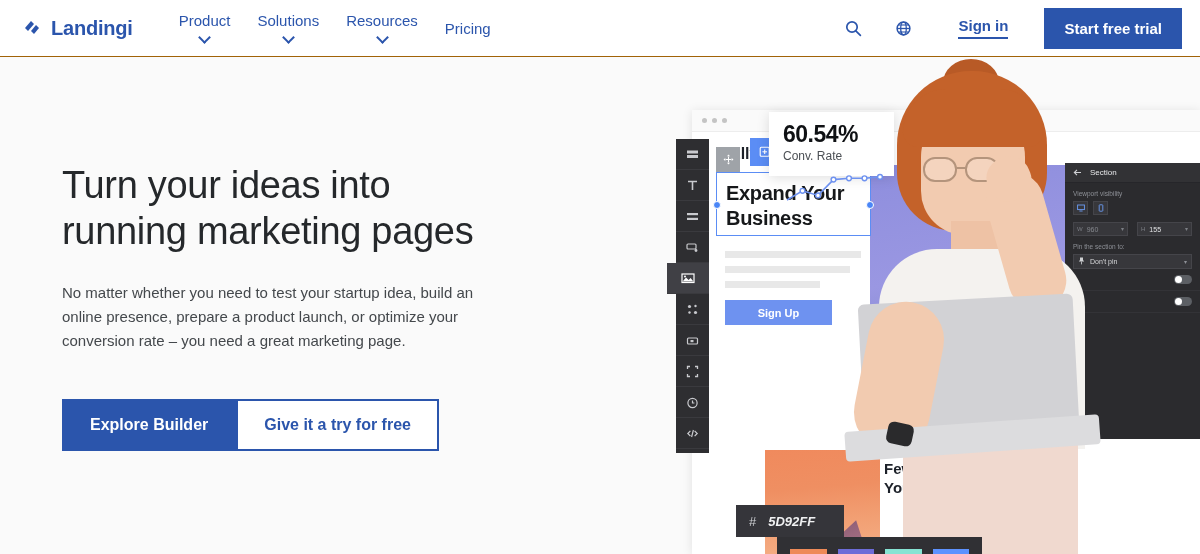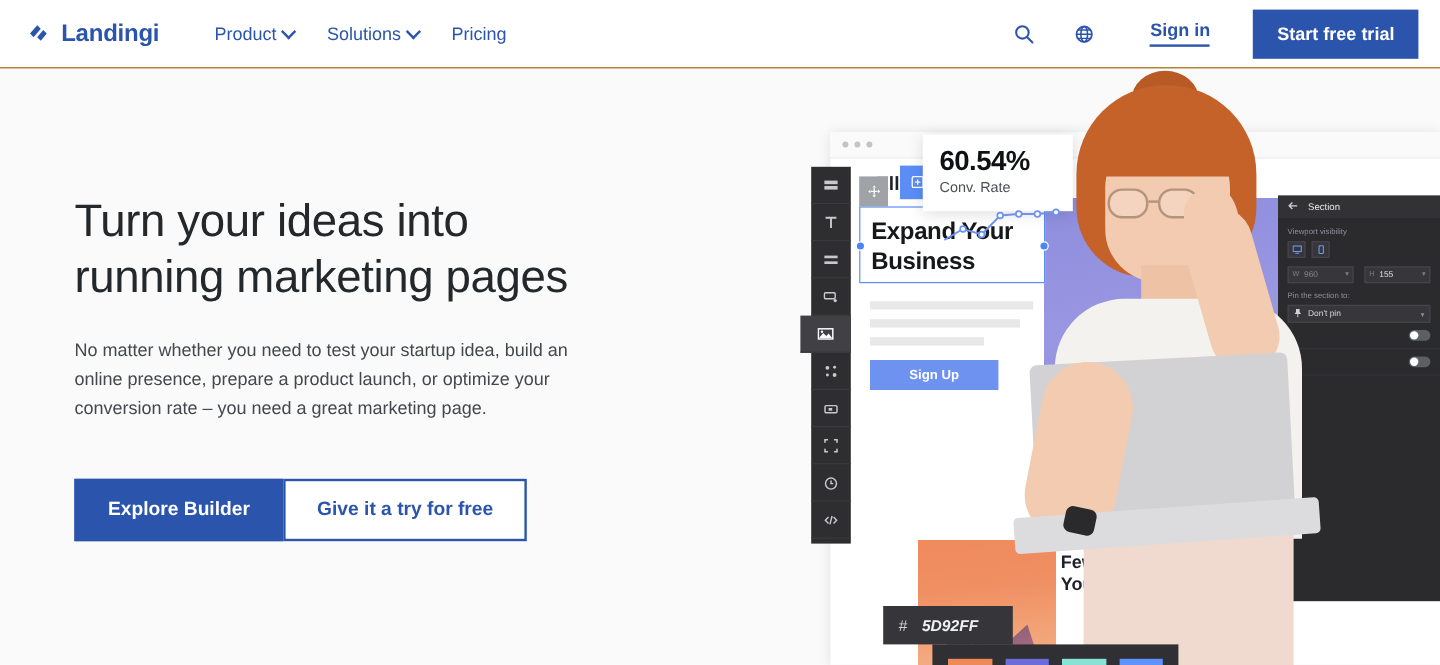--- a/index.html
+++ b/index.html
@@ -23,21 +23,21 @@
   .brand { display: flex; align-items: center; gap: 9px; margin-left: 22px; }
   .brand-mark { width: 20px; height: 20px; position: relative; }
   .brand-name {
     font-size: 20px; font-weight: bold; color: #2b55ac; letter-spacing: -0.2px;
   }
   .nav { display: flex; align-items: center; margin-left: 33px; gap: 1px; }
   .nav-item {
     display: flex; align-items: center; gap: 6px;
     padding: 6px 13px;
     font-size: 15px; color: #2b55ac; font-weight: normal;
-    cursor: pointer; white-space: nowrap;
+    cursor: pointer; white-space: nowrap; flex-direction: column;
   }
   .chev { display: block; width: 9px; height: 9px; position: relative; top: -2px; }
   .chev:before {
     content: ""; position: absolute; left: 0; top: 0;
     width: 7px; height: 7px;
     border-right: 2px solid #2b55ac; border-bottom: 2px solid #2b55ac;
     transform: rotate(45deg);
   }
   .header-right {
     margin-left: auto; display: flex; align-items: center; gap: 16px; margin-right: 18px;
@@ -204,21 +204,21 @@
   .conv-card {
     position: absolute; left: 129px; top: 55px; width: 125px; height: 64px;
     background: #fff; box-shadow: 0 2px 12px rgba(0,0,0,.13);
     padding: 9px 12px 0 14px;
   }
   .conv-val { font-size: 23px; font-weight: bold; color: #0f1114; letter-spacing: -0.5px; }
   .conv-lbl { font-size: 12px; color: #4b4f54; margin-top: 1px; }
 
   
   .settings {
-    position: absolute; left: 425px; top: 106px; width: 135px; height: 338px;
+    position: absolute; left: 425px; top: 106px; width: 135px; height: 276px;
     background: #2b2b2e; color: #cfd1d4; font-size: 7px;
   }
   .set-head {
     height: 20px; background: #323235; display: flex; align-items: center; gap: 8px;
     padding: 0 8px; border-bottom: 1px solid #26262a;
   }
   .set-head-title { font-size: 8px; color: #e6e7e9; }
   .set-sec { padding: 7px 8px 0 8px; }
   .set-lbl { font-size: 6.5px; color: #8d9096; margin-bottom: 4px; }
   .vp-row { display: flex; gap: 5px; margin-bottom: 7px; }
@@ -345,20 +345,24 @@
     <span class="brand-name">Landingi</span>
   </div>
 
   <nav class="nav">
     <div class="nav-item">
       <span>Product</span>
       <span class="chev"></span>
     </div>
     <div class="nav-item">
       <span>Solutions</span>
+      <span class="chev"></span>
+    </div>
+    <div class="nav-item">
+      <span>Resources</span>
       <span class="chev"></span>
     </div>
     <div class="nav-item">
       <span>Pricing</span>
     </div>
   </nav>
 
   <div class="header-right">
     <div class="icon-btn">
       <svg width="17" height="17" viewBox="0 0 17 17">

